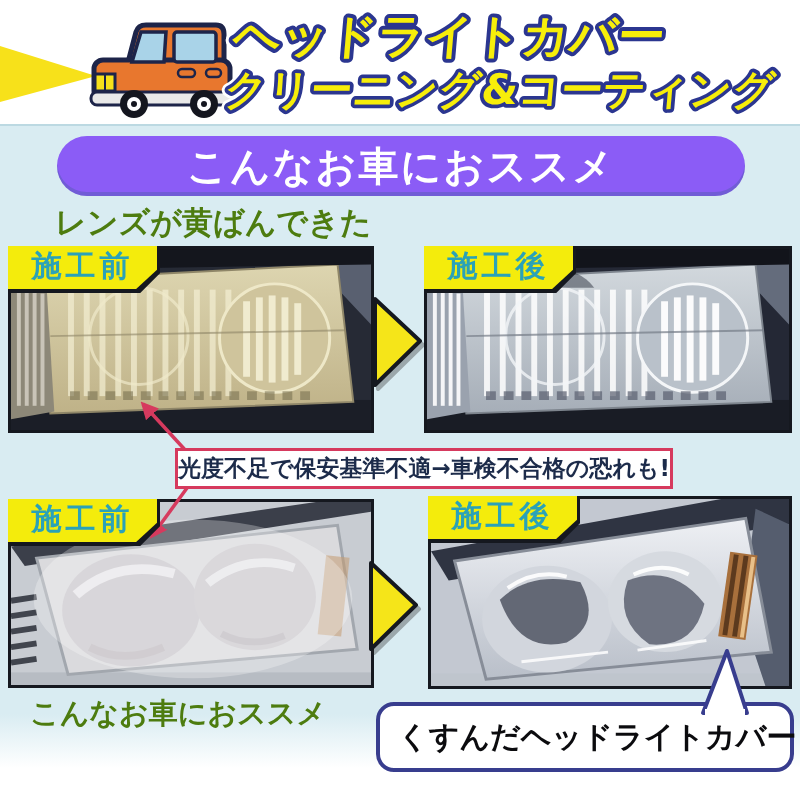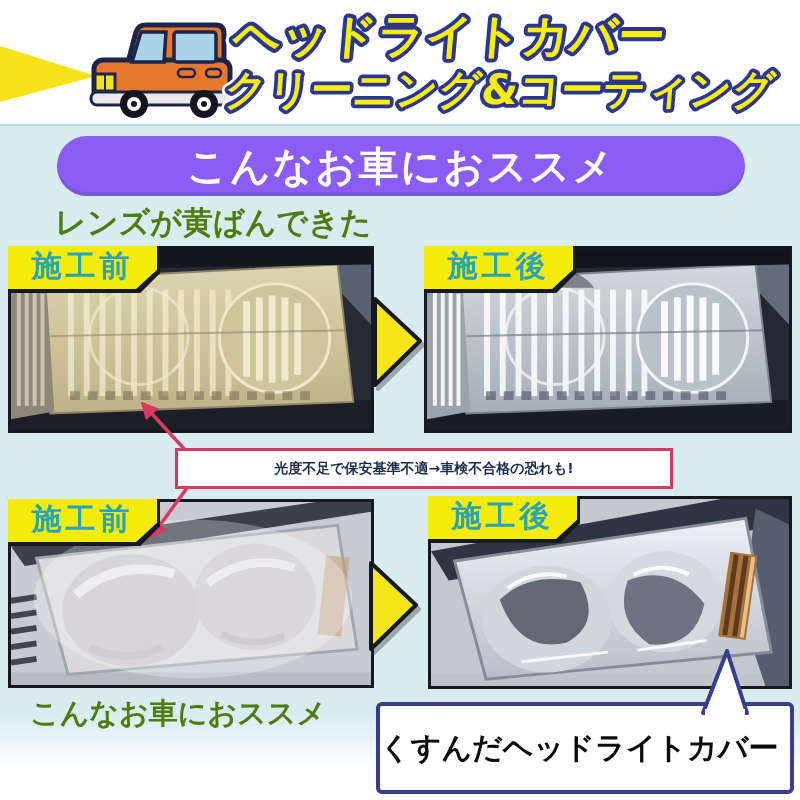--- a/index.html
+++ b/index.html
@@ -50,27 +50,27 @@
   }
   .badge-text{color:#2aa2b8;font-size:30px;font-weight:bold;letter-spacing:4px;}
   .yellow-arrow{position:absolute;filter:drop-shadow(3px 4px 0 rgba(40,40,40,.35));}
   .arrow-1{left:372px;top:296px;}
   .arrow-2{left:368px;top:560px;}
   .warning-box{
     position:absolute;left:175px;top:448px;width:498px;height:41px;
     background:#ffffff;border:3px solid #d63a5e;box-sizing:border-box;
     display:flex;align-items:center;justify-content:center;z-index:4;
   }
-  .warning-text{color:#1c2b4a;font-size:14px;font-weight:bold;white-space:nowrap;}
+  .warning-text{color:#1c2b4a;font-size:23px;font-weight:bold;white-space:nowrap;}
   .connector{position:absolute;left:95px;top:390px;z-index:3;pointer-events:none;}
   .bubble{
-    position:absolute;left:376px;top:702px;width:418px;height:92px;
-    background:#ffffff;border:4px solid #383d8e;border-radius:6px;
+    position:absolute;left:376px;top:702px;width:418px;height:70px;
+    background:#ffffff;border:4px solid #383d8e;border-radius:18px;
     box-sizing:border-box;display:flex;flex-direction:column;justify-content:center;
-    z-index:6;
+    padding-left:18px;z-index:6;
   }
   .bubble-line{color:#0b0b0e;font-size:30px;font-weight:bold;line-height:1.22;white-space:nowrap;}
   .bubble-tail{position:absolute;left:695px;top:645px;z-index:7;}
 </style>
 </head>
 <body>
 
 <div class="page">
 
   <div class="top-band">

